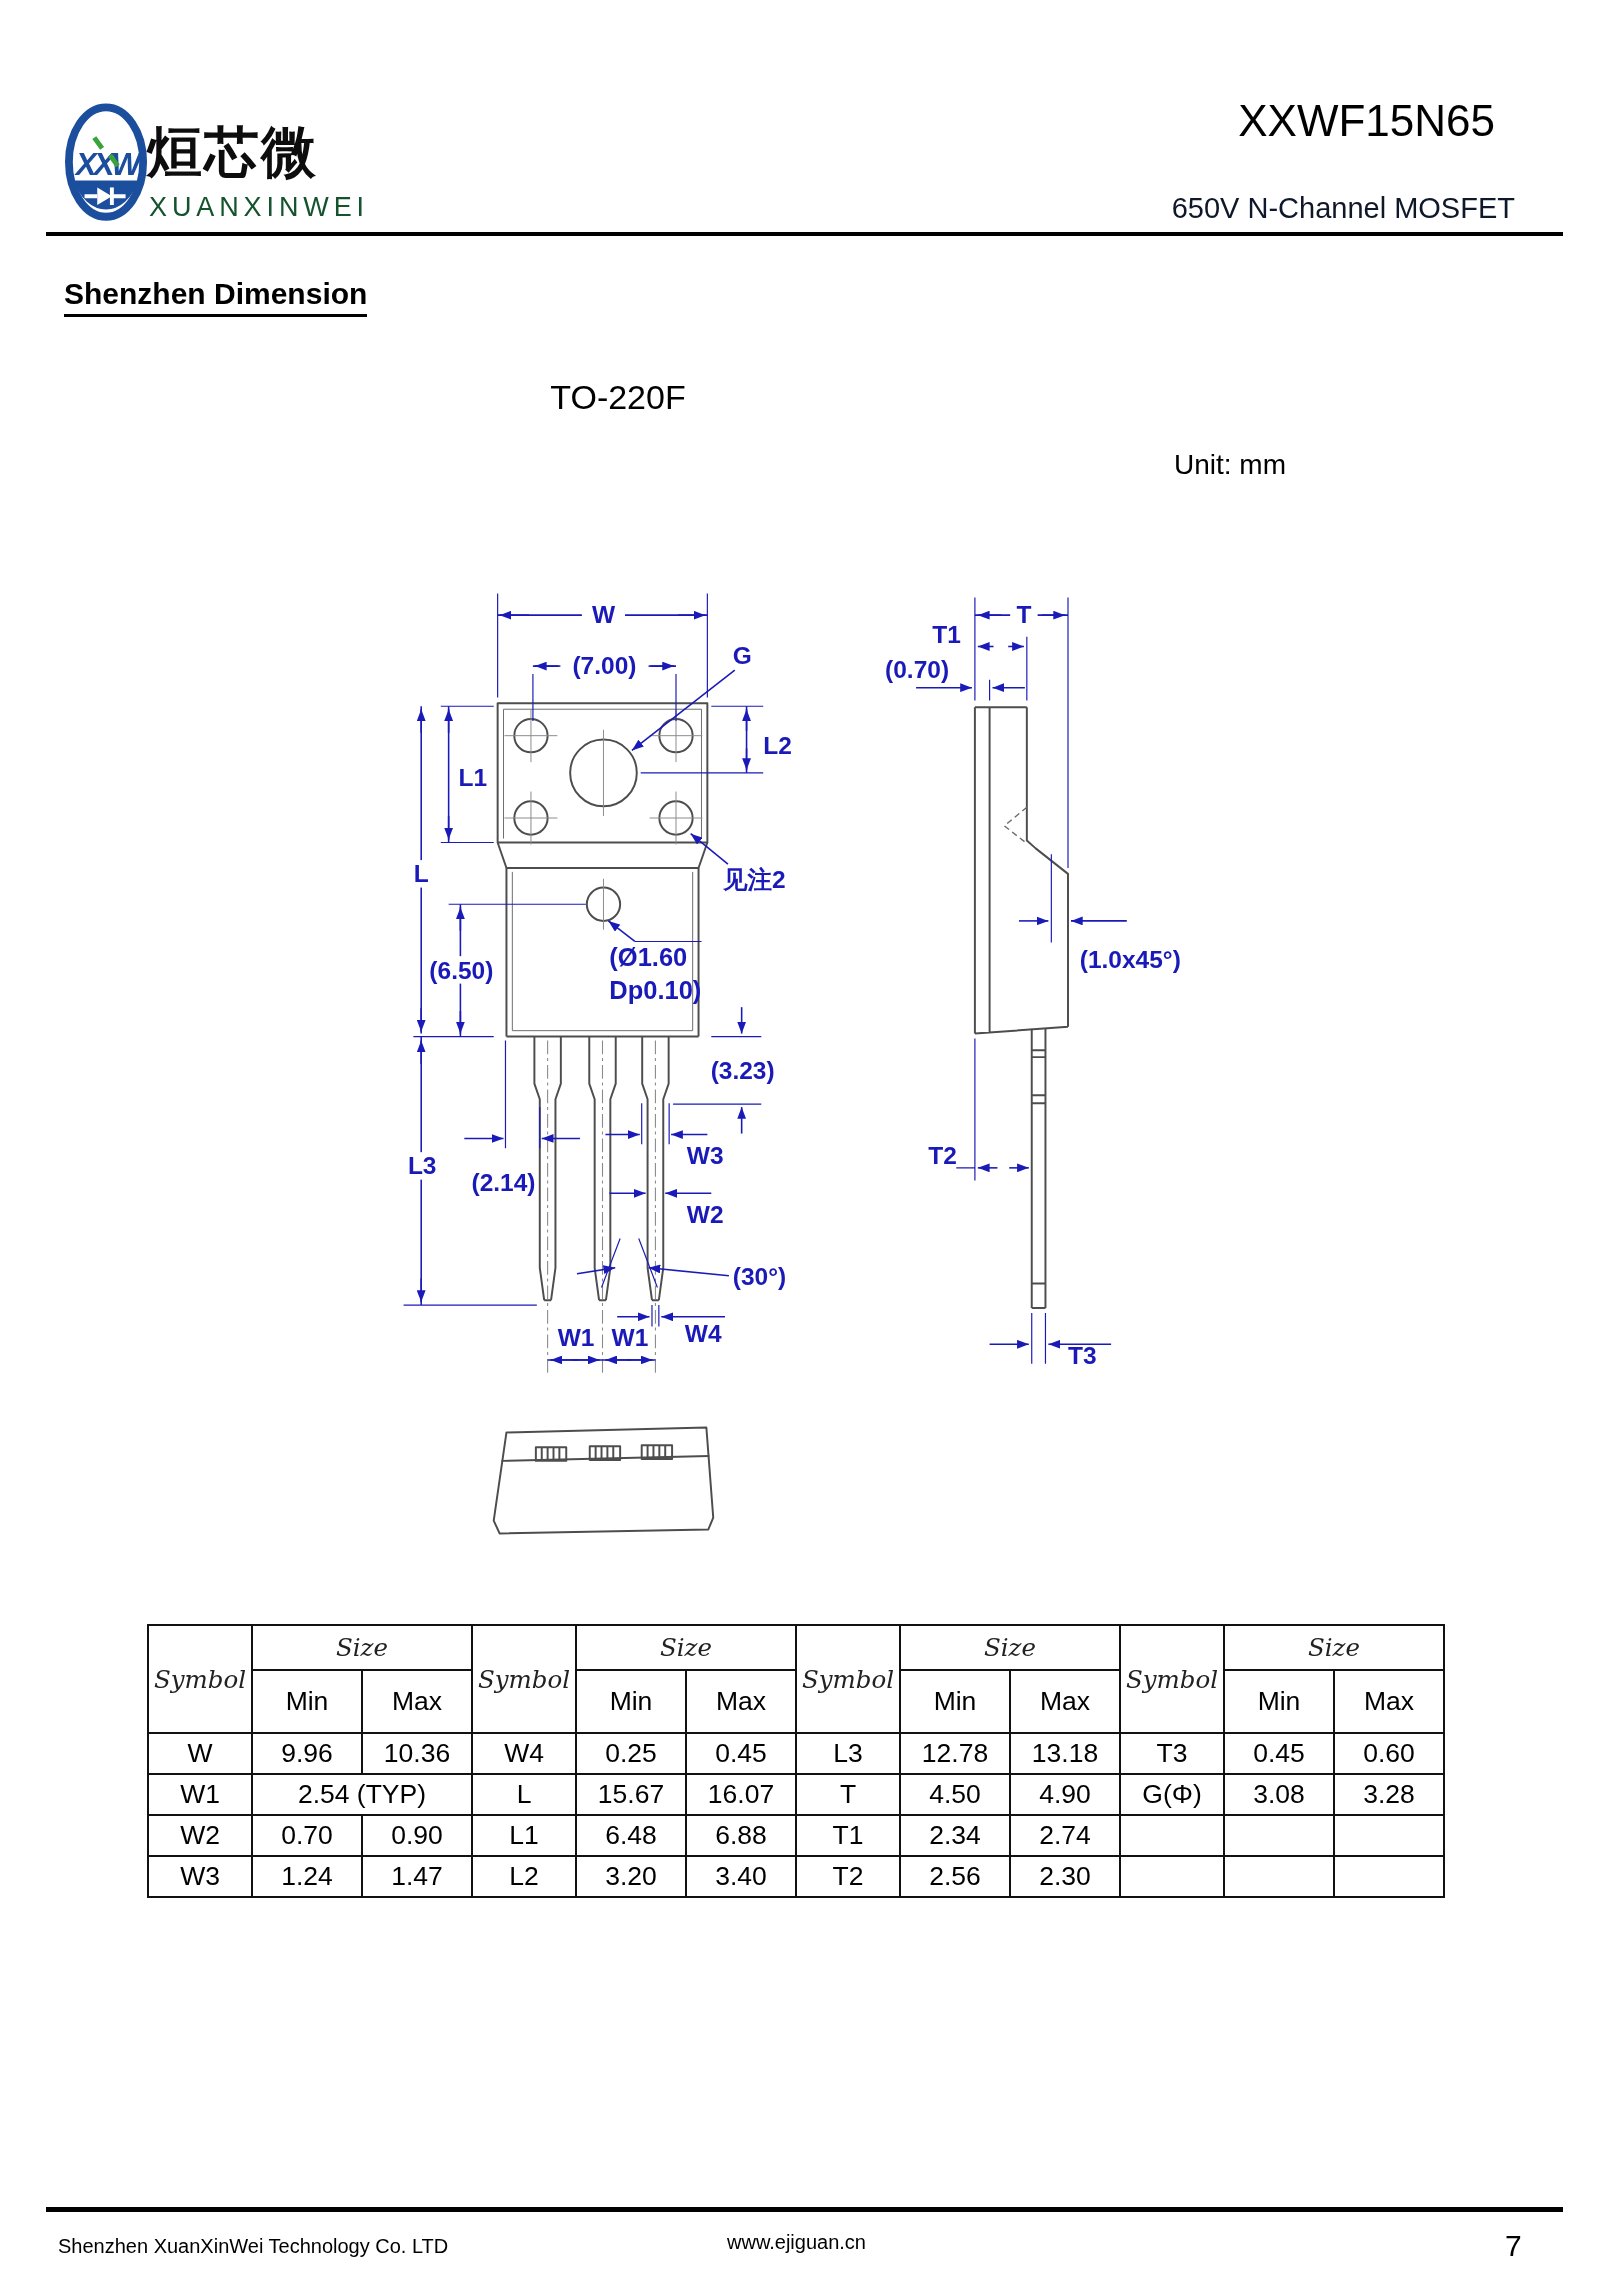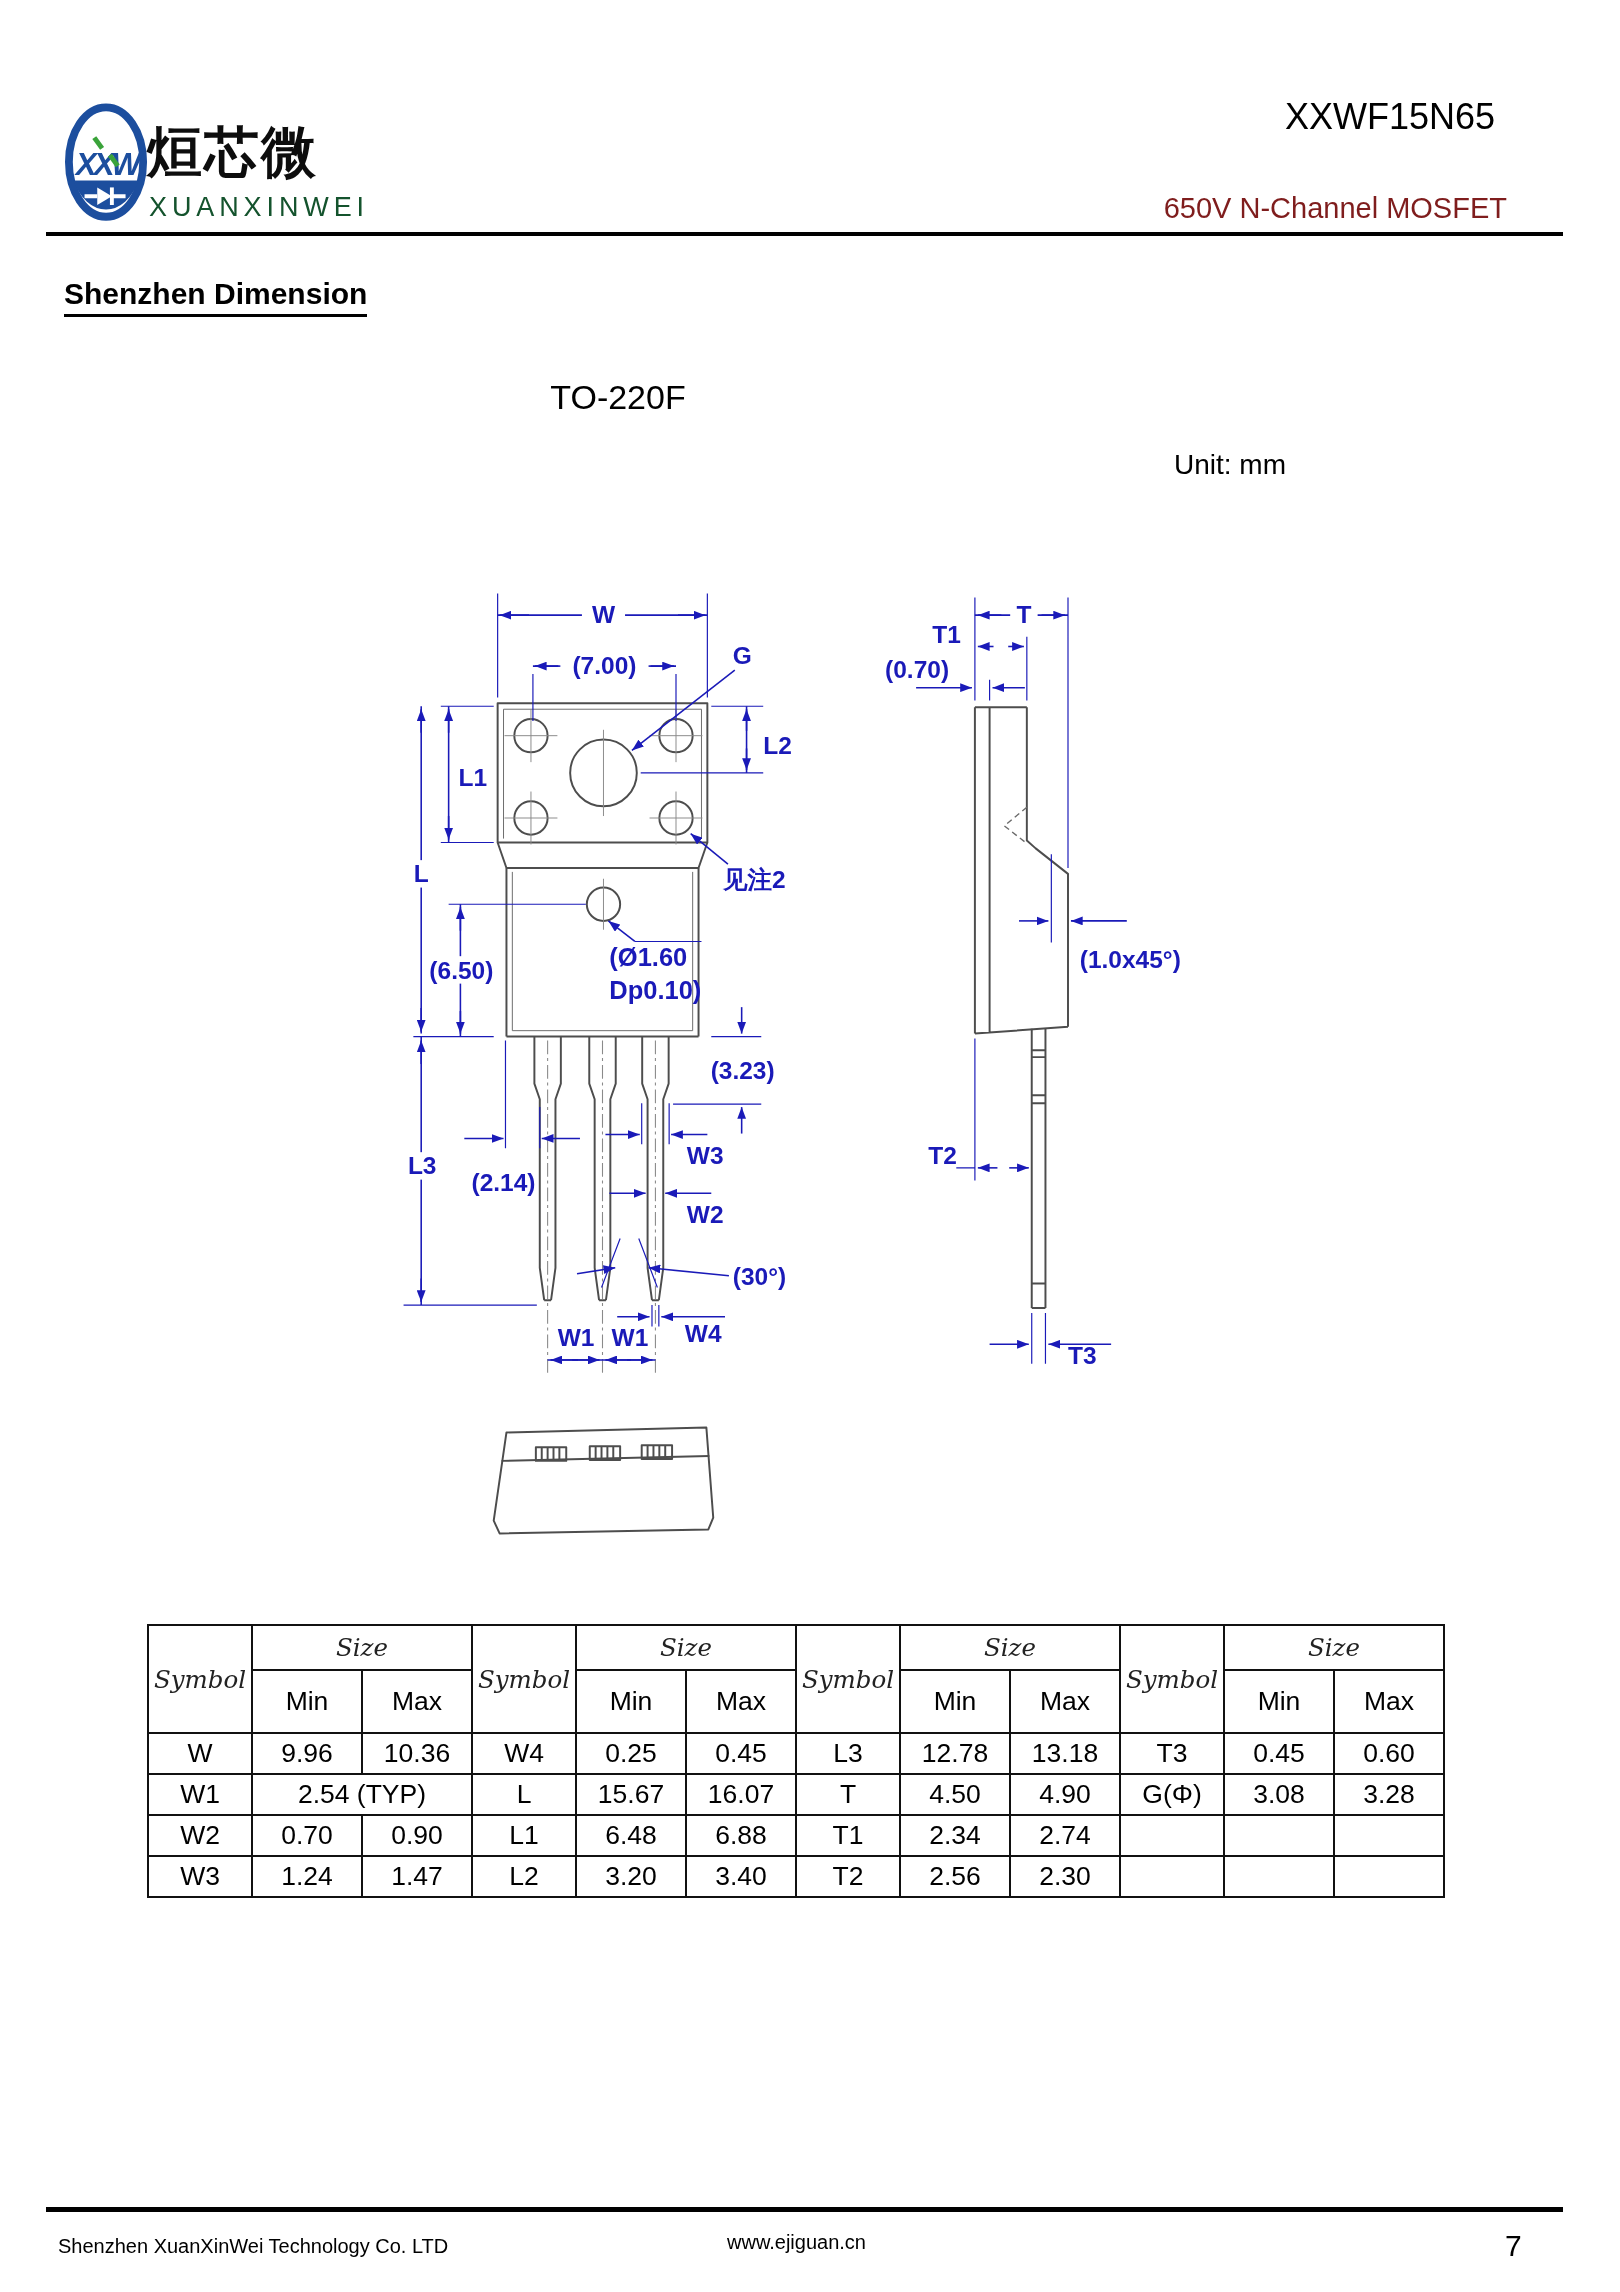--- a/index.html
+++ b/index.html
@@ -4,22 +4,22 @@
 <style>
   html,body{margin:0;padding:0;background:#888;}
   .page{
     position:relative; width:1620px; height:2293px; background:#ffffff;
     font-family:"Liberation Sans", sans-serif; color:#000; overflow:hidden;
   }
   .abs{position:absolute;}
   
   .logo-cn{position:absolute; left:147px; top:116px; font-size:55px; font-weight:bold; letter-spacing:2px; color:#0d0d0d;}
   .logo-en{position:absolute; left:149px; top:192px; font-size:27px; font-weight:normal; letter-spacing:4.9px; color:#14532d;}
-  .part-no{position:absolute; right:125px; top:96px; font-size:36px; color:#000; text-align:right;}
-  .subtitle{position:absolute; right:113px; top:192px; font-size:29px; color:#7f1d1d; text-align:left;}
+  .part-no{position:absolute; right:125px; top:96px; font-size:44px; color:#000; text-align:right;}
+  .subtitle{position:absolute; right:105px; top:192px; font-size:29px; color:#0f172a; text-align:left;}
   .rule-top{position:absolute; left:46px; top:232px; width:1517px; height:3.9px; background:#000;}
   .rule-bottom{position:absolute; left:46px; top:2207px; width:1517px; height:4.9px; background:#000;}
   .section-title{position:absolute; left:64px; top:277px; font-size:30px; font-weight:bold;
       border-bottom:3.9px solid #000; padding-bottom:2.9px;}
   .pkg-name{position:absolute; left:510px; top:378px; width:216px; text-align:center; font-size:34px;}
   .unit-note{position:absolute; left:1174px; top:449px; font-size:28px;}
   
   table.dim{position:absolute; left:147px; top:1624px; border-collapse:collapse; table-layout:fixed;}
   table.dim th, table.dim td{border:2px solid #111; padding:0; text-align:center; vertical-align:middle; overflow:hidden;}
   table.dim{border:2.9px solid #111;}

